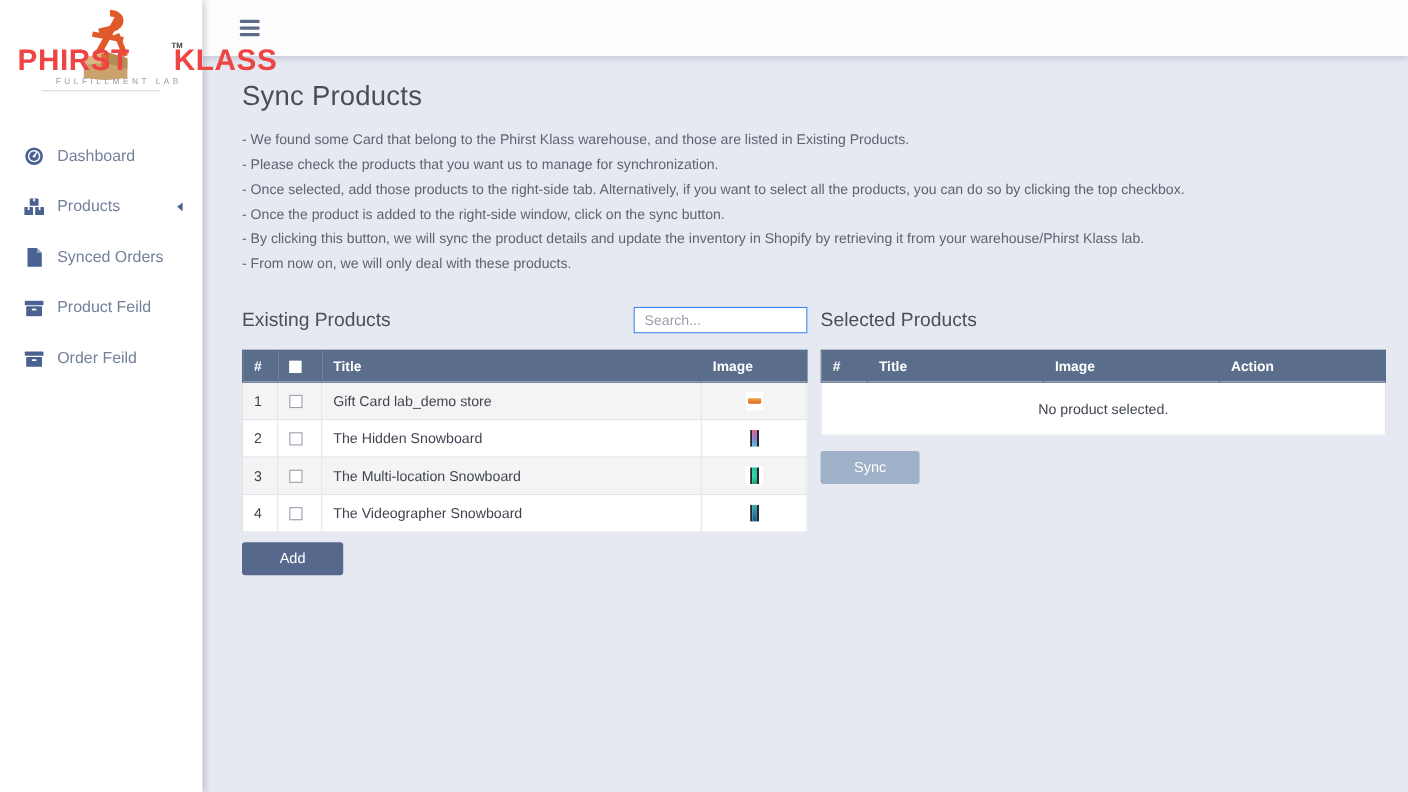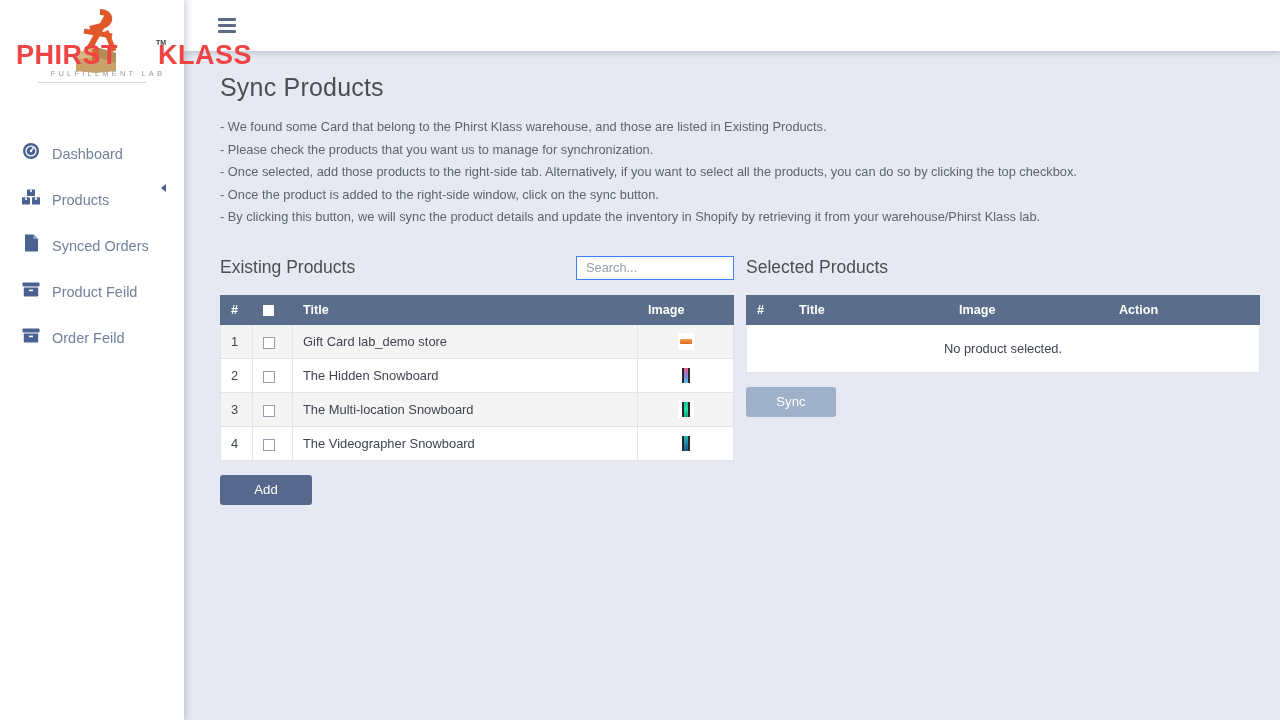--- a/index.html
+++ b/index.html
@@ -49,21 +49,21 @@
     color: #9a9a9a;
     white-space: nowrap;
   }
   .logo-sub-line {
     position: absolute; left: 22px; top: 73px; width: 108px; height: 1px;
     background: #d9d9d9;
   }
 
   .nav { padding-top: 30px; }
   .nav-item {
-    display: flex; align-items: flex-end;
+    display: flex; align-items: center;
     height: 40px;
     padding: 0 14px 0 20px;
     margin-bottom: 6px;
     cursor: pointer;
     position: relative;
   }
   .nav-icon {
     width: 22px; height: 22px;
     flex: 0 0 22px;
     display: flex; align-items: center; justify-content: center;
@@ -234,21 +234,21 @@
     color: #ffffff;
     font-size: 13.2px;
     font-family: "Liberation Sans", sans-serif;
     border-radius: 3px;
     cursor: pointer;
     outline: none;
   }
   .btn-add {
     width: 92px; height: 30px;
     background: #56698c;
-    margin-top: 14px;
+    margin-top: 9px;
   }
   .btn-sync {
     width: 90px; height: 30px;
     background: #9fb0c9;
     margin-top: 14px;
   }
   .empty-row td {
     text-align: center;
     color: #3f4450;
     font-size: 12.9px;
@@ -362,20 +362,21 @@
     <div class="content">
 
       <h1 class="page-title">Sync Products</h1>
 
       <div>
         <div class="desc-line">- We found some Card that belong to the Phirst Klass warehouse, and those are listed in Existing Products.</div>
         <div class="desc-line">- Please check the products that you want us to manage for synchronization.</div>
         <div class="desc-line">- Once selected, add those products to the right-side tab. Alternatively, if you want to select all the products, you can do so by clicking the top checkbox.</div>
         <div class="desc-line">- Once the product is added to the right-side window, click on the sync button.</div>
         <div class="desc-line">- By clicking this button, we will sync the product details and update the inventory in Shopify by retrieving it from your warehouse/Phirst Klass lab.</div>
+        <div class="desc-line">- From now on, we will only deal with these products.</div>
       </div>
 
       <div class="panels">
 
         <section class="panel-left">
           <div class="panel-head">
             <div class="panel-title">Existing Products</div>
             <input class="search-input" type="text" placeholder="Search..." style="">
           </div>
 

